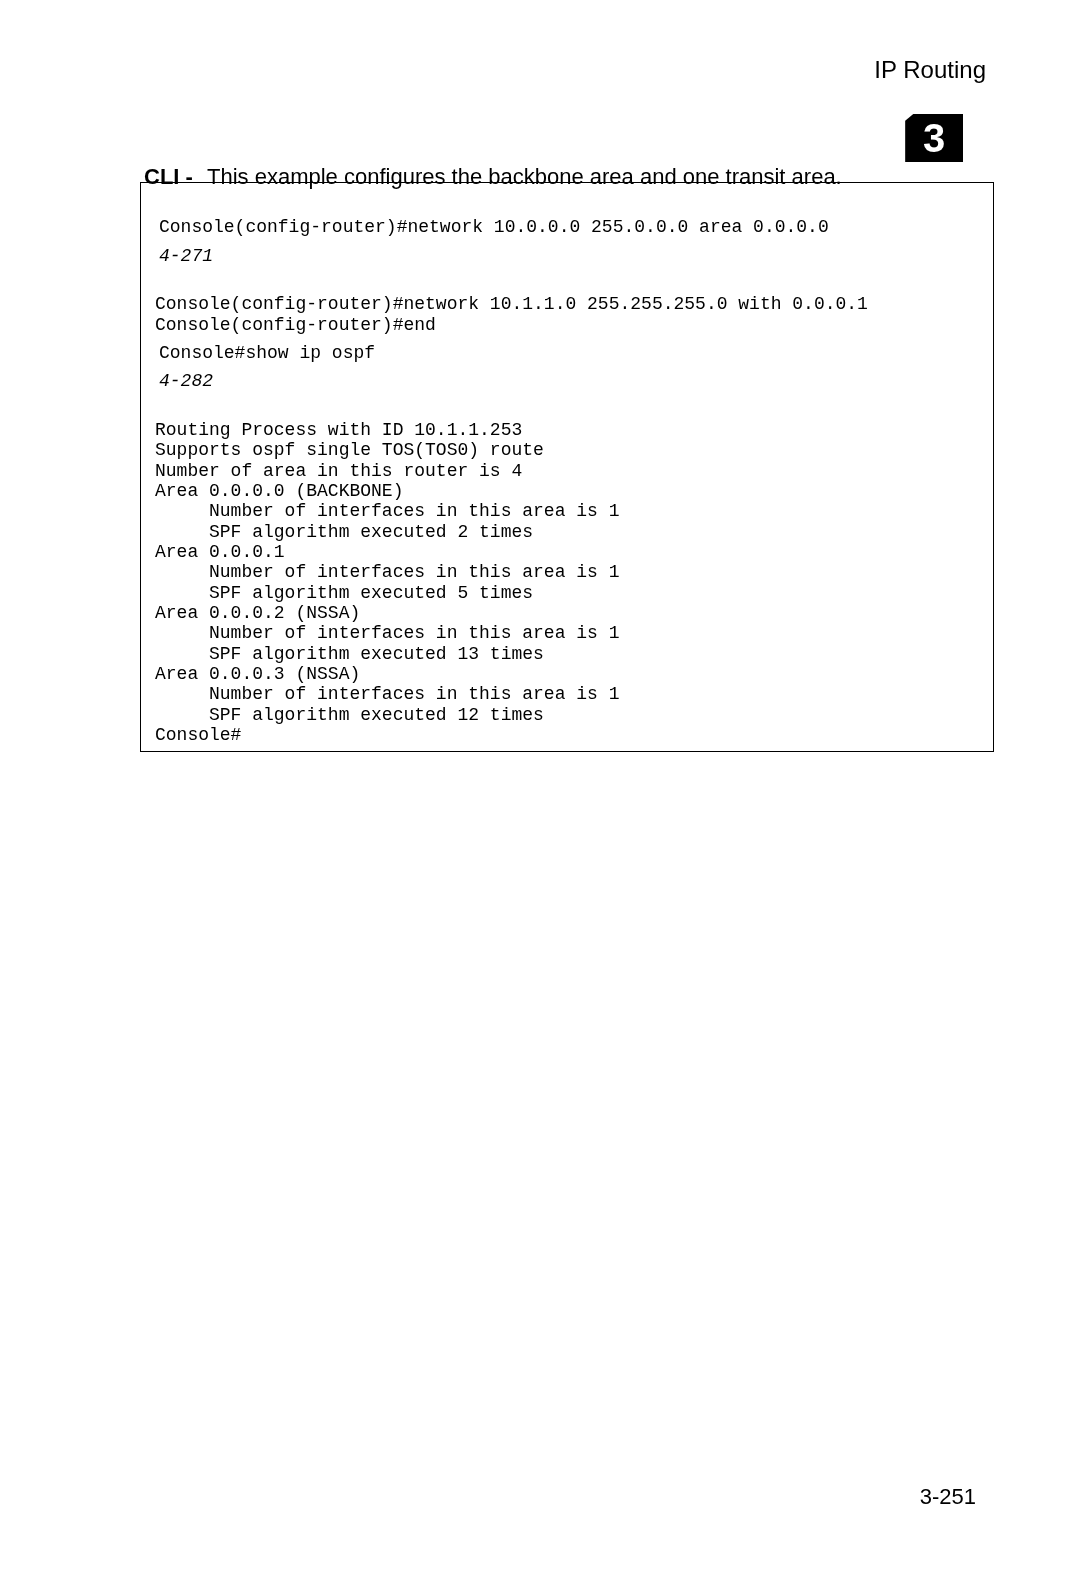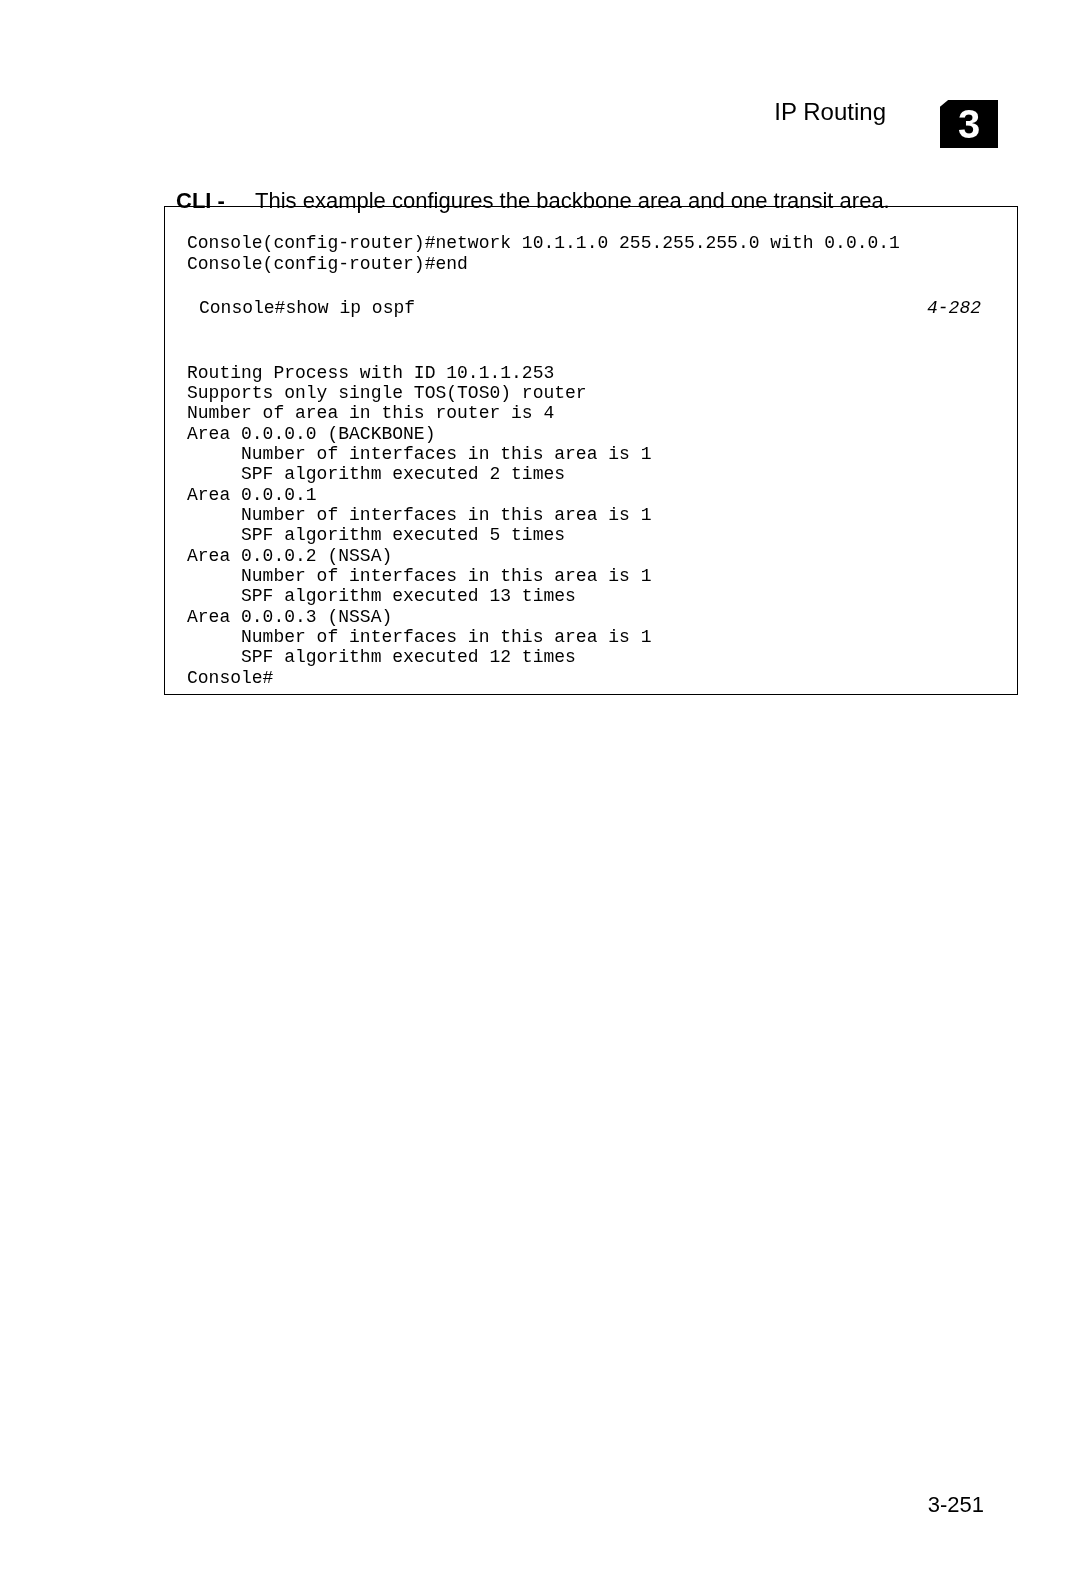--- a/index.html
+++ b/index.html
@@ -1,18 +1,19 @@
 <!DOCTYPE html>
 <html><head>
   <meta charset="utf-8">
   <style>
     * {
-      margin: 12px;
+      margin: 4px;
       padding: 0;
       box-sizing: border-box;
+      flex-direction: column;
     }
     body {
       width: 1080px;
       height: 1570px;
       background: #ffffff;
       font-family: Arial, Helvetica, sans-serif;
       color: #000000;
       position: relative;
     }
     .header {
@@ -101,25 +102,26 @@
     <div class="chapter-badge-bg"></div>
     <span class="chapter-number">3</span>
   </div>
 </div>
 
 <div class="body-text">
   <span class="bold">CLI - </span><span>This example configures the backbone area and one transit area.</span>
 </div>
 
 <div class="cli-box">
+<div class="cli-line"><span>Console(config-router)#network 10.0.0.0 255.0.0.0 area 0.0.0.0</span><span class="cli-ref">4-271</span></div>
 <span>Console(config-router)#network 10.1.1.0 255.255.255.0 with 0.0.0.1</span>
 <span>Console(config-router)#end</span>
 <div class="cli-line"><span>Console#show ip ospf</span><span class="cli-ref">4-282</span></div>
 <span>Routing Process with ID 10.1.1.253</span>
-<span>Supports only single TOS(TOS0) router</span>
+<span>Supports ospf single TOS(TOS0) route</span>
 <span>Number of area in this router is 4</span>
 <span>Area 0.0.0.0 (BACKBONE)</span>
 <span>     Number of interfaces in this area is 1</span>
 <span>     SPF algorithm executed 2 times</span>
 <span>Area 0.0.0.1</span>
 <span>     Number of interfaces in this area is 1</span>
 <span>     SPF algorithm executed 5 times</span>
 <span>Area 0.0.0.2 (NSSA)</span>
 <span>     Number of interfaces in this area is 1</span>
 <span>     SPF algorithm executed 13 times</span>

